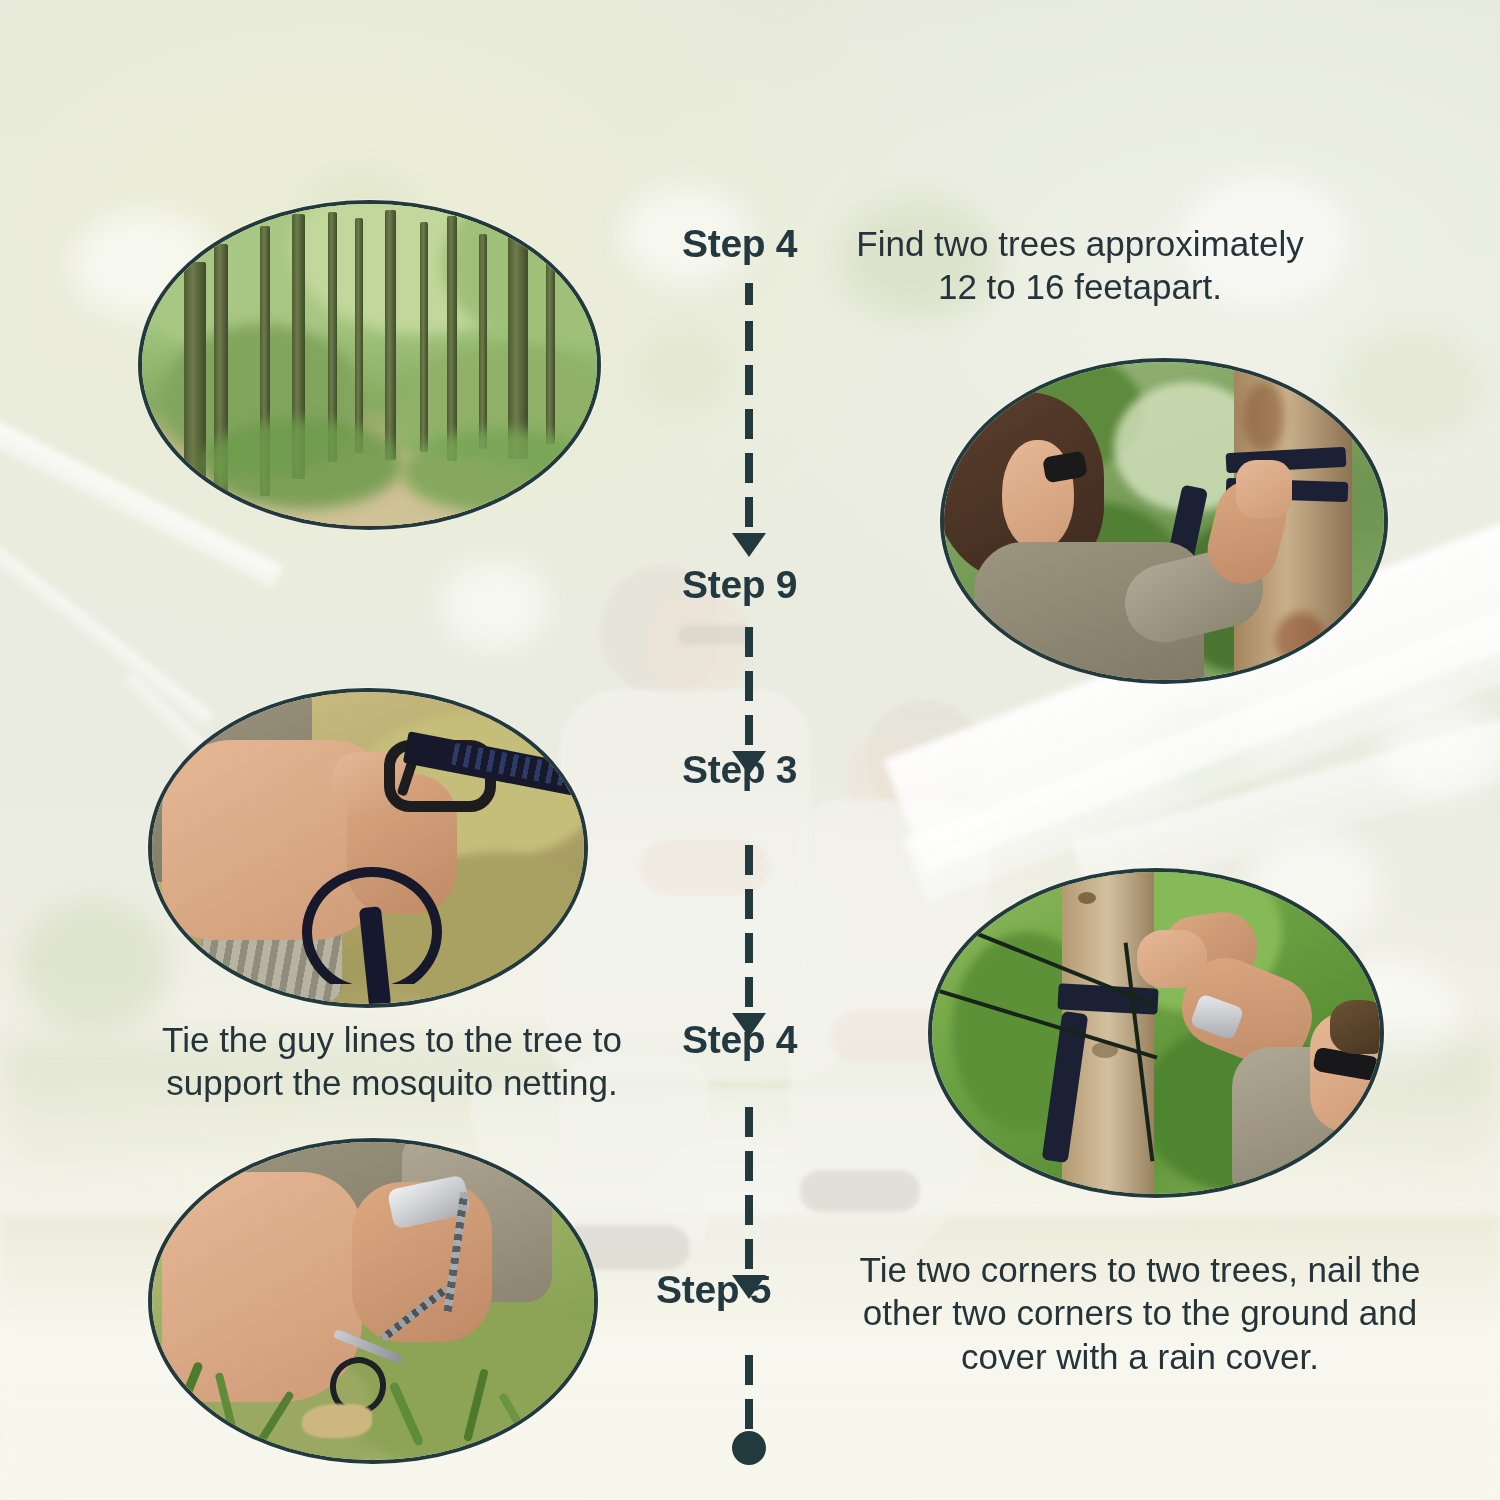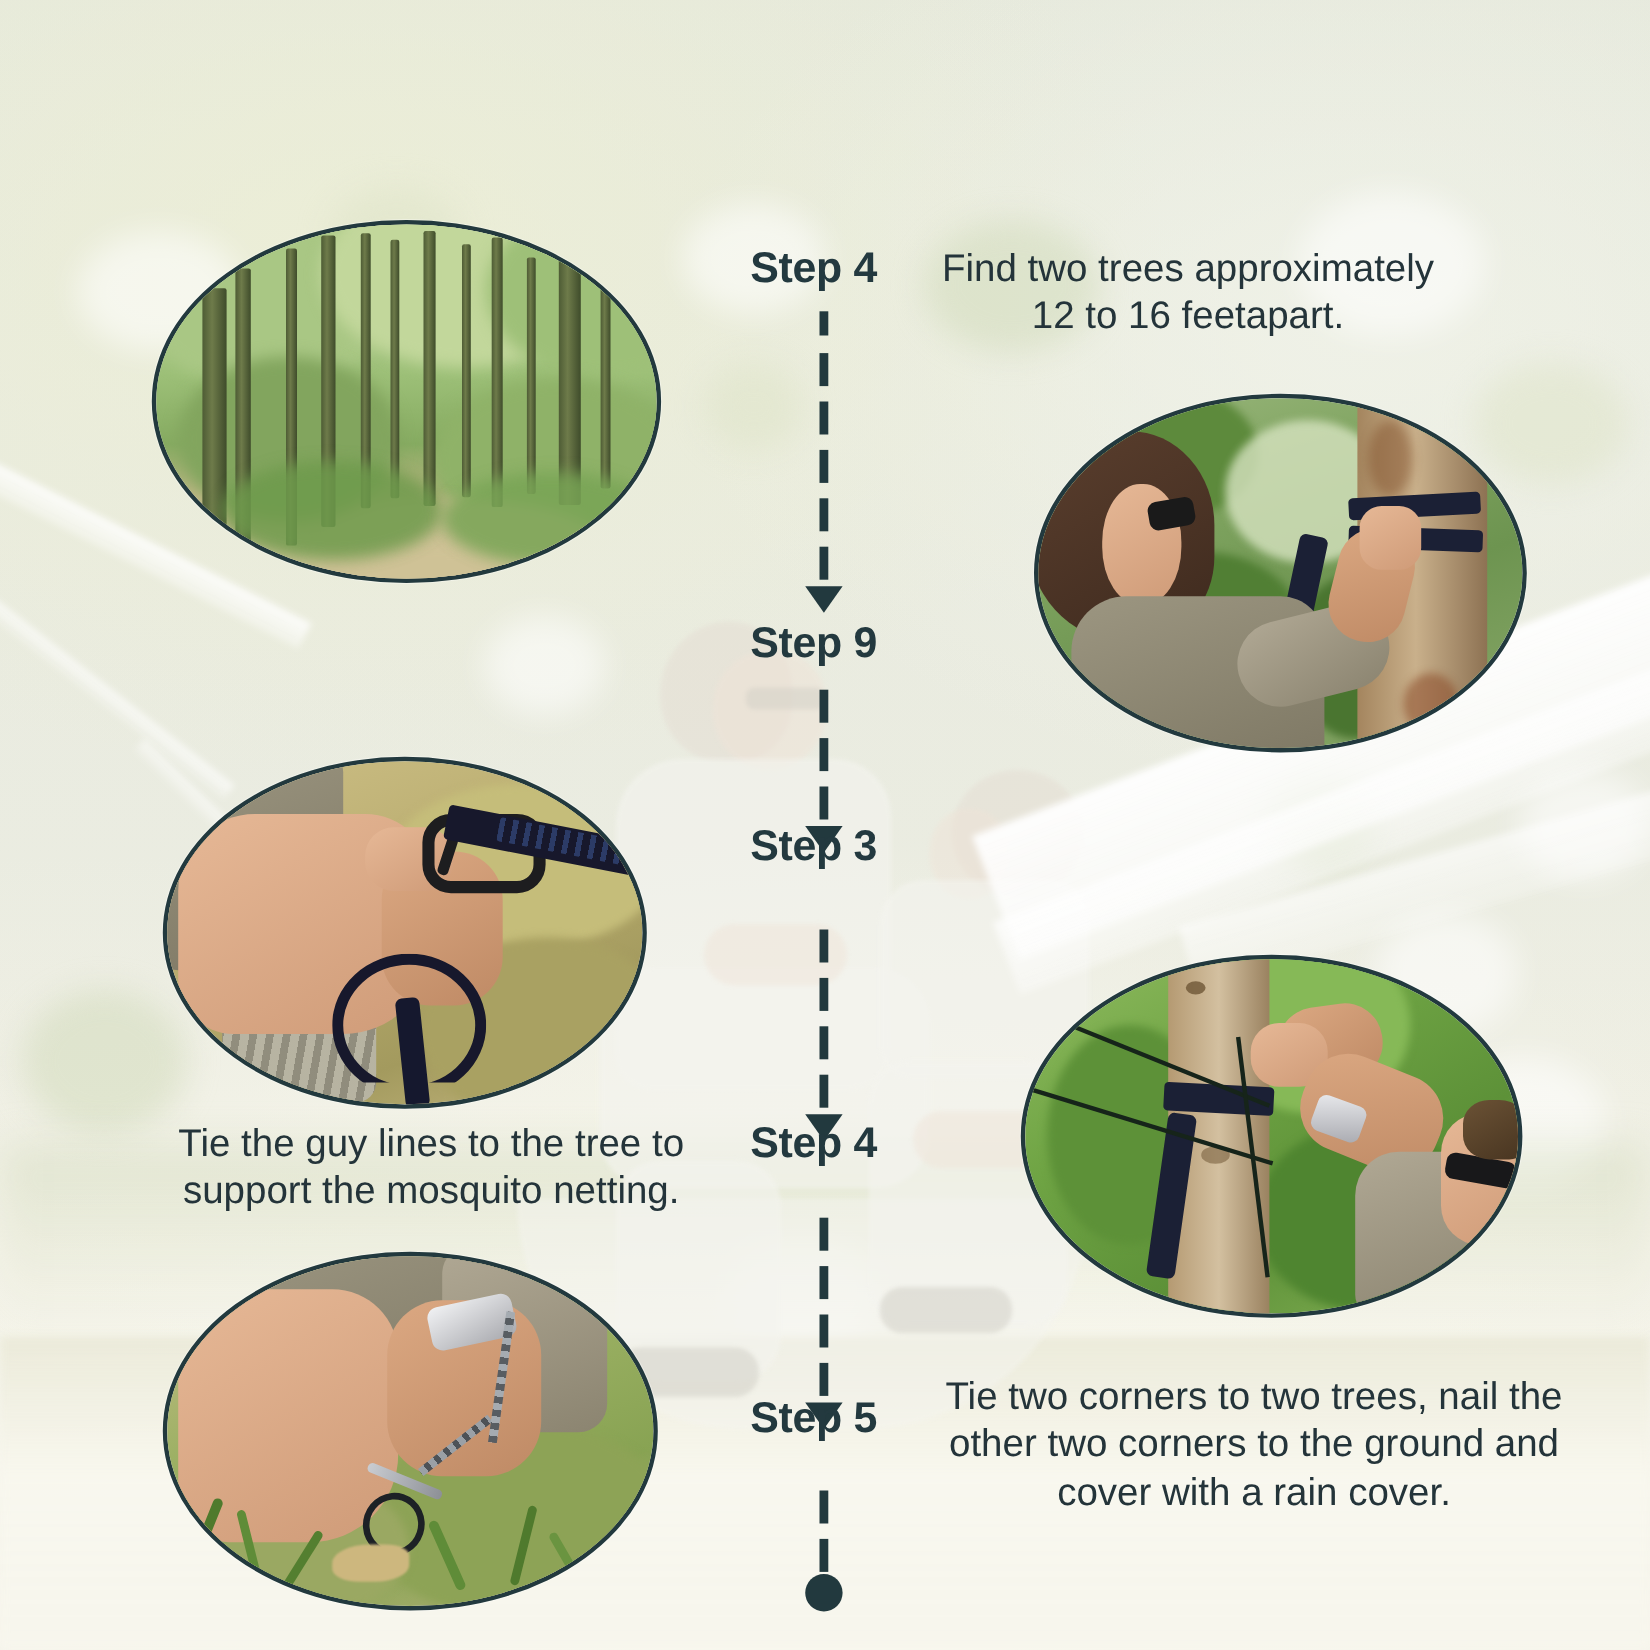--- a/index.html
+++ b/index.html
@@ -385,16 +385,16 @@
   <div class="step-label" style="left:682px;top:222px;">Step 4</div>
   <div class="step-text" style="left:840px;top:222px;width:480px;">Find two trees approximately 12 to 16 feetapart.</div>
 
   <div class="step-label" style="left:682px;top:563px;">Step 9</div>
 
   <div class="step-label" style="left:682px;top:748px;">Step 3</div>
 
   <div class="step-label" style="left:682px;top:1018px;">Step 4</div>
   <div class="step-text left" style="left:112px;top:1018px;width:560px;">Tie the guy lines to the tree to support the mosquito netting.</div>
 
-  <div class="step-label" style="left:682px;top:1268px;text-align:center;">Step 5</div>
+  <div class="step-label" style="left:656px;top:1268px;text-align:center;">Step 5</div>
   <div class="step-text" style="left:850px;top:1248px;width:580px;">Tie two corners to two trees, nail the other two corners to the ground and cover with a rain cover.</div>
 
 </div>
 
 </body></html>

